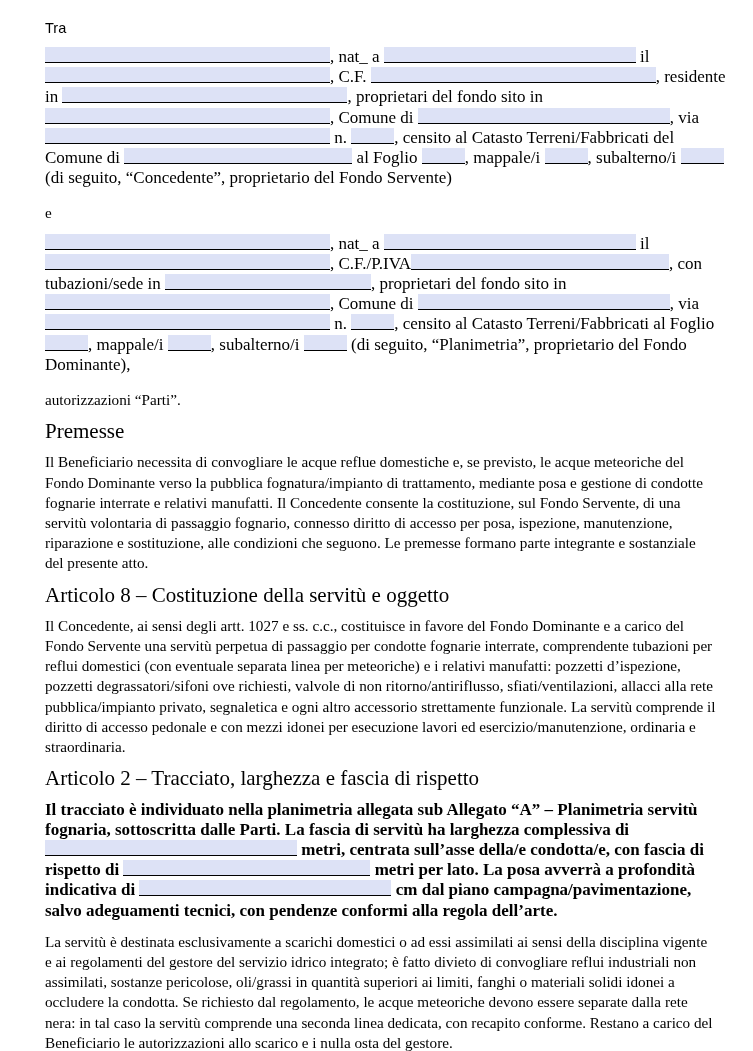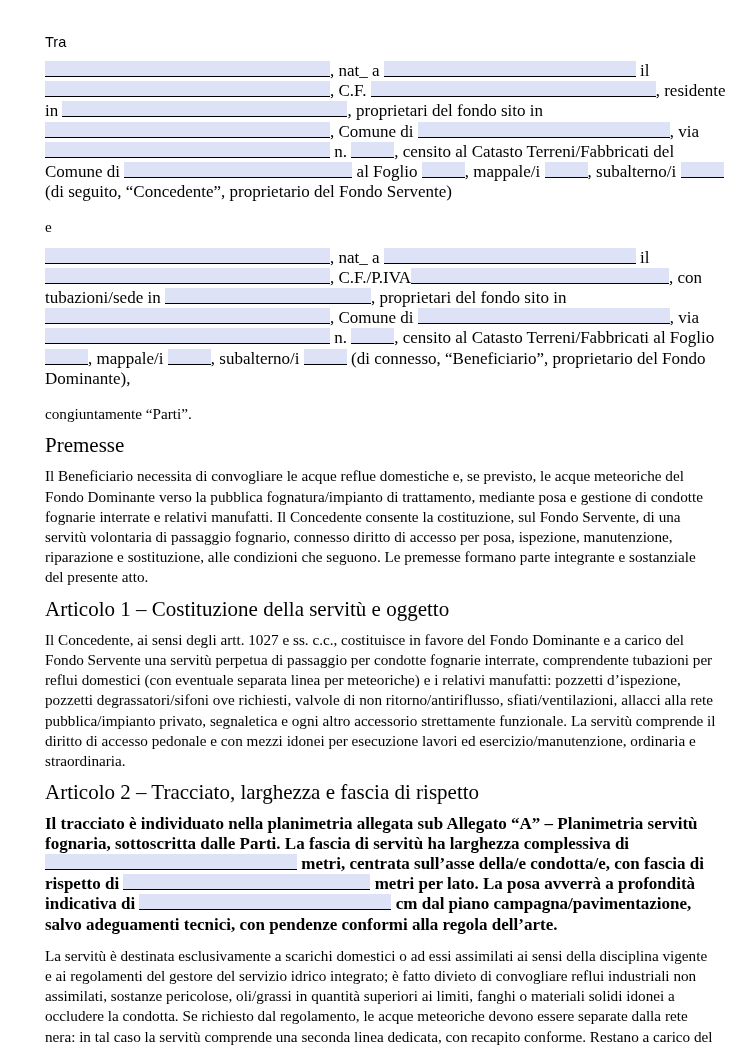--- a/index.html
+++ b/index.html
@@ -14,21 +14,21 @@
     overflow: hidden;
     font-family: "Liberation Serif", "DejaVu Serif", serif;
     color: #000000;
     -webkit-font-smoothing: none;
   }
   .page {
     position: relative;
     width: 753px;
     height: 1051px;
     box-sizing: border-box;
-    padding: 32px 22px 0 45px;
+    padding: 18px 22px 0 45px;
   }
 
   
   .lead {
     font-family: "Liberation Sans", "DejaVu Sans", sans-serif;
     font-size: 14.5px;
     line-height: 20px;
     margin: 0 0 9px 0;
   }
   .para {
@@ -111,32 +111,32 @@
     <span>tubazioni/sede in</span>
     <span class="fld w-x9l w-9xl" style="background: rgb(221, 226, 246); border-bottom-color: rgb(0, 0, 0);"></span><span>, proprietari del fondo sito in</span>
     <span class="fld w-6xl" style="background: rgb(221, 226, 246); border-bottom-color: rgb(0, 0, 0);"></span><span>, Comune di</span>
     <span class="fld w-4xl" style="background: rgb(221, 226, 246); border-bottom-color: rgb(0, 0, 0);"></span><span>, via</span>
     <span class="fld w-6xl" style="background: rgb(221, 226, 246); border-bottom-color: rgb(0, 0, 0);"></span>
     <span>n.</span>
     <span class="fld w-xs" style="background: rgb(221, 226, 246); border-bottom-color: rgb(0, 0, 0);"></span><span>, censito al Catasto Terreni/Fabbricati al Foglio</span>
     <span class="fld w-xs" style="background: rgb(221, 226, 246); border-bottom-color: rgb(0, 0, 0);"></span><span>, mappale/i</span>
     <span class="fld w-xs" style="background: rgb(221, 226, 246); border-bottom-color: rgb(0, 0, 0);"></span><span>, subalterno/i</span>
     <span class="fld w-xs" style="background: rgb(221, 226, 246); border-bottom-color: rgb(0, 0, 0);"></span>
-    <span class="nowrap">(di connesso, “Beneficiario”, proprietario del Fondo</span>
+    <span class="nowrap">(di seguito, “Planimetria”, proprietario del Fondo</span>
     <span>Dominante),</span>
   </div>
 
   <div class="spacer-md"></div>
 
-  <p class="para">congiuntamente “Parti”.</p>
+  <p class="para">autorizzazioni “Parti”.</p>
 
   <p class="heading">Premesse</p>
   <p class="para">Il Beneficiario necessita di convogliare le acque reflue domestiche e, se previsto, le acque meteoriche del Fondo Dominante verso la pubblica fognatura/impianto di trattamento, mediante posa e gestione di condotte fognarie interrate e relativi manufatti. Il Concedente consente la costituzione, sul Fondo Servente, di una servitù volontaria di passaggio fognario, connesso diritto di accesso per posa, ispezione, manutenzione, riparazione e sostituzione, alle condizioni che seguono. Le premesse formano parte integrante e sostanziale del presente atto.</p>
 
-  <p class="heading">Articolo 1 – Costituzione della servitù e oggetto</p>
+  <p class="heading">Articolo 8 – Costituzione della servitù e oggetto</p>
   <p class="para">Il Concedente, ai sensi degli artt. 1027 e ss. c.c., costituisce in favore del Fondo Dominante e a carico del Fondo Servente una servitù perpetua di passaggio per condotte fognarie interrate, comprendente tubazioni per reflui domestici (con eventuale separata linea per meteoriche) e i relativi manufatti: pozzetti d’ispezione, pozzetti degrassatori/sifoni ove richiesti, valvole di non ritorno/antiriflusso, sfiati/ventilazioni, allacci alla rete pubblica/impianto privato, segnaletica e ogni altro accessorio strettamente funzionale. La servitù comprende il diritto di accesso pedonale e con mezzi idonei per esecuzione lavori ed esercizio/manutenzione, ordinaria e straordinaria.</p>
 
   <p class="heading">Articolo 2 – Tracciato, larghezza e fascia di rispetto</p>
   <div class="block" style="width:672px;margin-bottom:11px;font-weight:bold;">
     <span>Il tracciato è individuato nella planimetria allegata sub Allegato “A” – Planimetria servitù fognaria, sottoscritta dalle Parti. La fascia di servitù ha larghezza complessiva di</span>
     <span class="fld w-4xl" style="background: rgb(221, 226, 246); border-bottom-color: rgb(0, 0, 0);"></span>
     <span>metri, centrata sull’asse della/e condotta/e, con fascia di</span>
     <span>rispetto di</span>
     <span class="fld w-3xl" style="background: rgb(221, 226, 246); border-bottom-color: rgb(0, 0, 0);"></span>
     <span>metri per lato. La posa avverrà a profondità</span>

